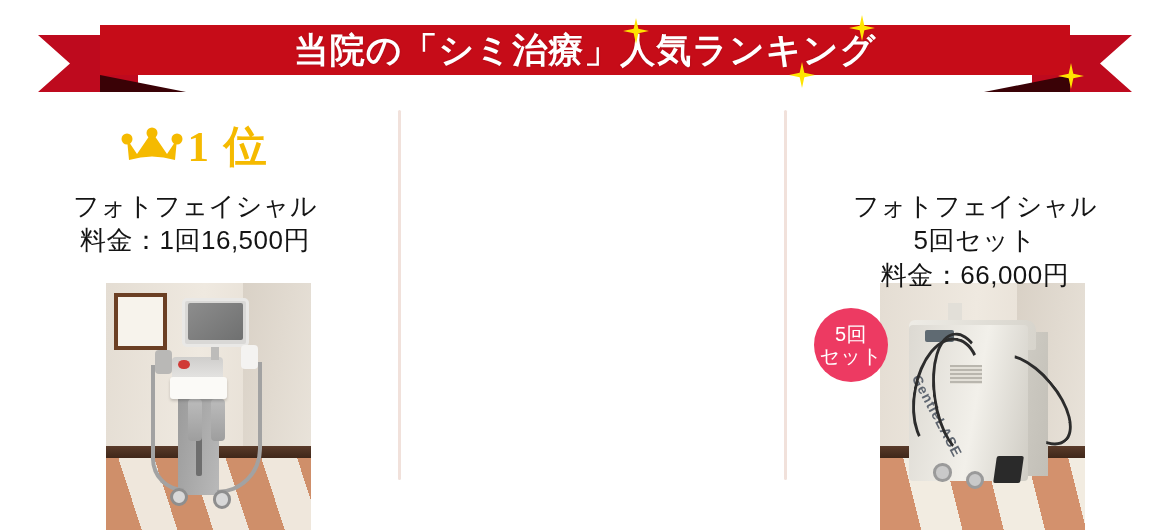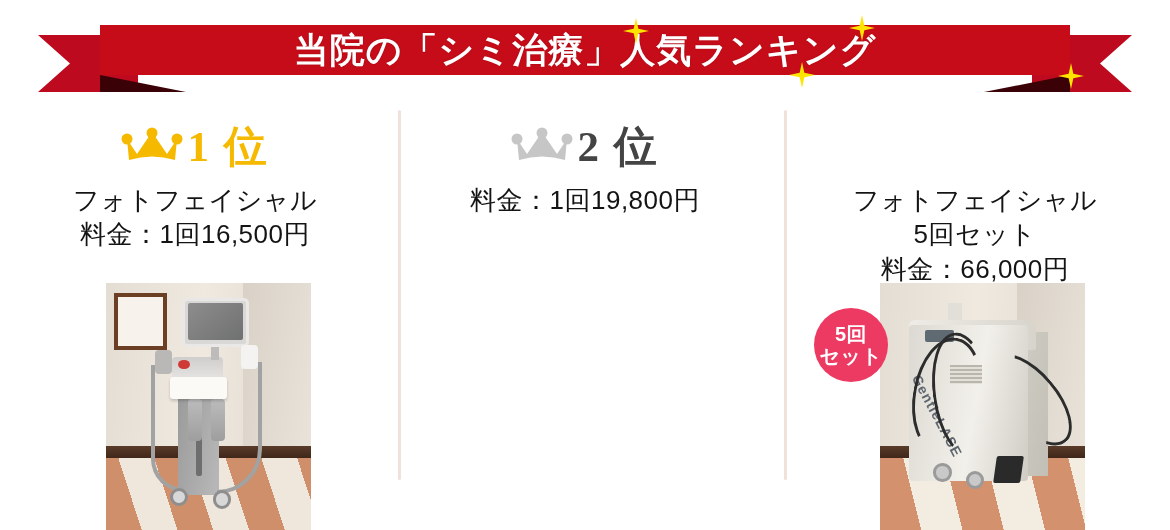--- a/index.html
+++ b/index.html
@@ -50,20 +50,21 @@
   .rank-num{
     font-family:"Liberation Serif","DejaVu Serif",serif;
     font-size:43px;font-weight:bold;line-height:1;letter-spacing:2px;
   }
   .c-gold{color:#F5BA00;} .c-silver{color:#444444;} .c-bronze{color:#B3795C;}
   
   .info{
     position:absolute;left:0;width:100%;text-align:center;
     font-size:26px;line-height:1.32;letter-spacing:.5px;color:#141414;
     white-space:nowrap;
+    margin-top:6px;
   }
   .info.t2{top:83px;}
   .info.t3{top:83px;}
   
   .photo{position:absolute;overflow:hidden;background:#efe9e2;}
   #photo1{left:106px;top:183px;width:205px;height:247px;}
   #photo2{left:490px;top:183px;width:205px;height:247px;}
   .photo .scene{position:absolute;left:0;top:0;width:100%;height:100%;}
   .wall{position:absolute;left:0;top:0;width:100%;height:68%;
     background:linear-gradient(95deg,#e4ddd3 0%,#efe9e0 45%,#e0d8cd 100%);}
@@ -129,21 +130,21 @@
   .mB-pedal{position:absolute;left:56%;top:70%;width:13%;height:11%;
     background:#2a2a2a;border-radius:2px;transform:skewX(-8deg);}
   .mB-caster{position:absolute;width:6%;height:5%;border:3px solid #9a9a9a;
     border-radius:50%;background:#c9c9c9;}
   .mB-w1{left:26%;top:73%;} .mB-w2{left:42%;top:76%;}
   
   .badge{
     position:absolute;left:814px;top:308px;width:74px;height:74px;border-radius:50%;
     background:#ED3A62;color:#fff;display:flex;flex-direction:column;
     align-items:center;justify-content:center;line-height:1.12;
-    font-size:20px;font-weight:bold;letter-spacing:.5px;z-index:5;
+    font-size:20px;font-weight:normal;letter-spacing:.5px;z-index:5;
   }
 </style>
 </head>
 <body>
 
 <div class="banner-wrap">
   <div class="ribbon-tail left"></div>
   <div class="ribbon-tail right"></div>
   <div class="ribbon-fold left"></div>
   <div class="ribbon-fold right"></div>
@@ -202,33 +203,21 @@
           <div class="mA-screen"></div>
         <div class="hp l"></div>
           <div class="hp r"></div>
         <div class="caster c1"></div>
           <div class="caster c2"></div>
       </div>
     </div>
   </div>
 
   <div class="col">
-    <div class="rank-head">
-      <div class="crown">
-        <svg viewBox="0 0 62 40" width="62" height="40">
-          <path d="M6 13 L16 28 L31 6 L46 28 L56 13 L54 34 Q31 27 8 34 Z" fill="#C6C6C6"></path>
-          <circle cx="6" cy="13" r="5.5" fill="#C6C6C6"></circle>
-          <circle cx="56" cy="13" r="5.5" fill="#C6C6C6"></circle>
-          <circle cx="31" cy="7" r="5.5" fill="#C6C6C6"></circle>
-        </svg>
-      </div>
-      <div class="rank-num c-silver">2 位</div>
-    </div>
     <div class="info t2">
-      <div>料金：1回19,800円</div>
     </div>
     <div class="photo" id="photo2">
       <div class="scene">
         <div class="wall"></div>
           <div class="wall2"></div>
         <div class="baseboard"></div>
           <div class="floor f2"></div>
         <div class="mB-chimney"></div>
         <div class="mB-rear"></div>
         <div class="mB-top"></div>

